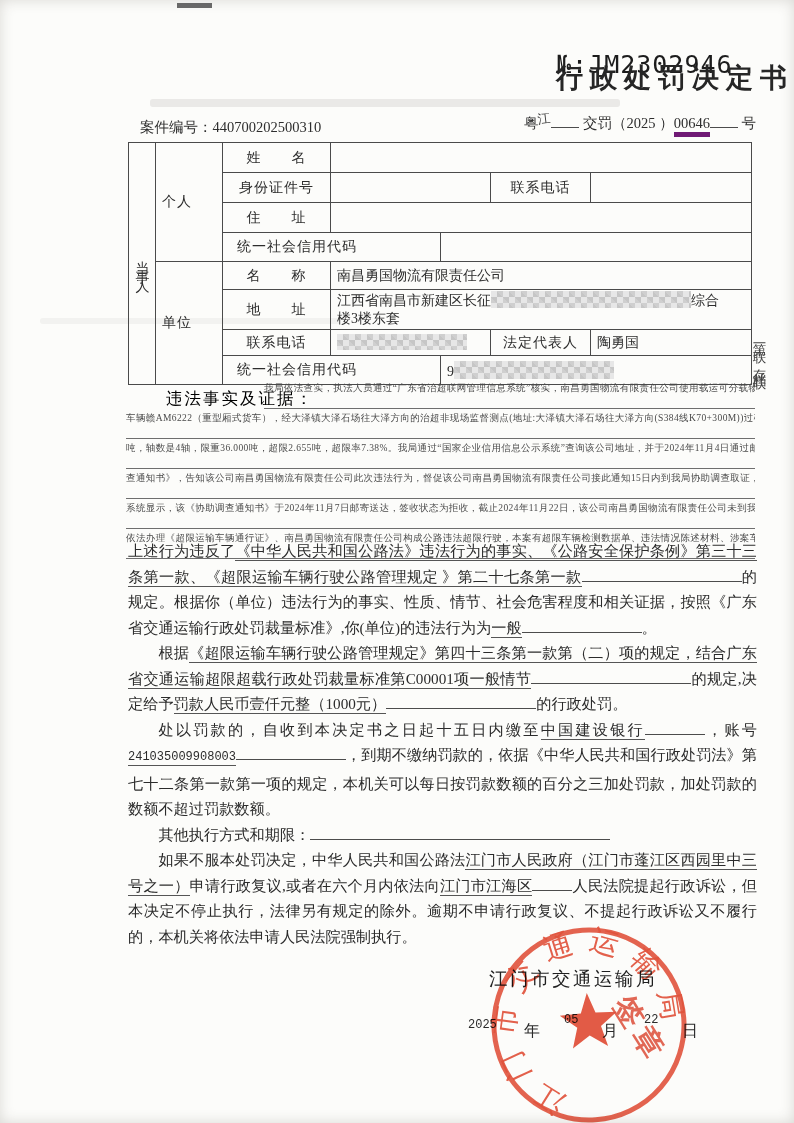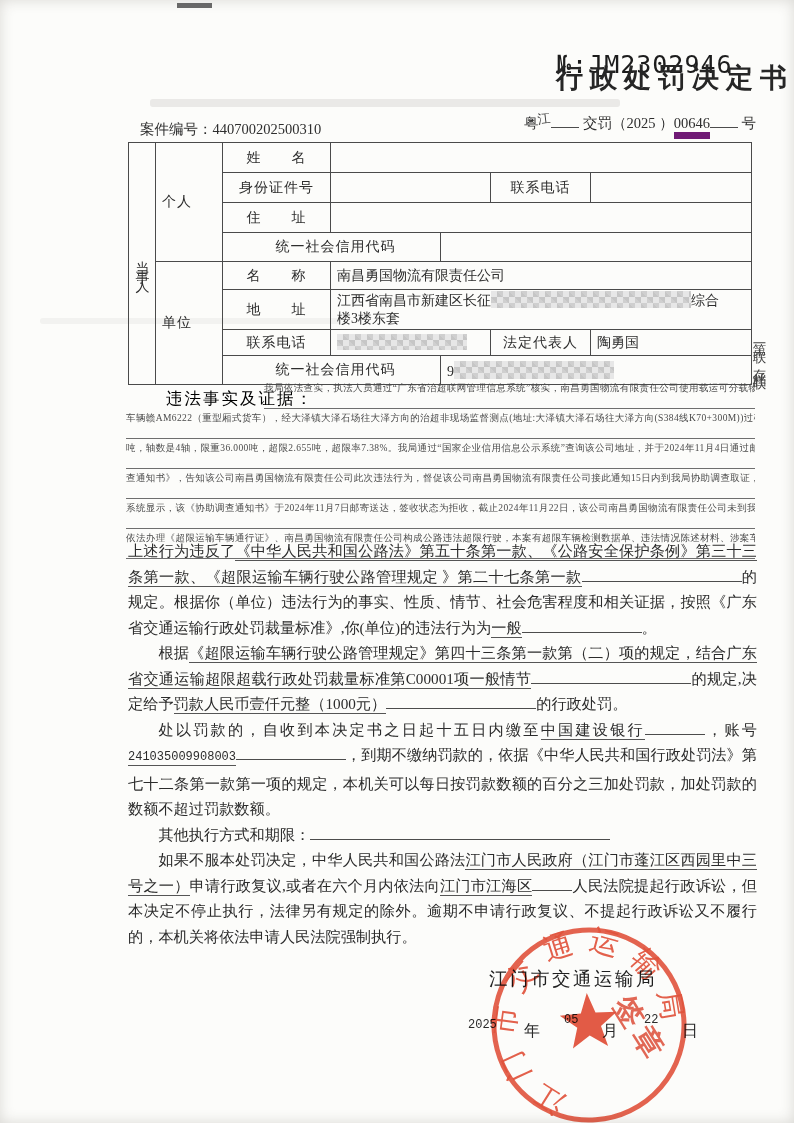--- a/index.html
+++ b/index.html
@@ -12,34 +12,34 @@
 
   
   .serial{position:absolute;left:556px;top:50px;font-family:"DejaVu Sans Mono",monospace;
           font-size:25px;font-weight:normal;letter-spacing:1px;color:#1c1c1c;}
   .title{position:absolute;left:0;top:60px;width:100%;text-align:right;font-size:27px;
          font-weight:700;letter-spacing:7px;color:#262626;}
   .case-line{position:absolute;left:140px;top:112px;width:616px;display:flex;
              justify-content:space-between;font-size:14.5px;align-items:flex-end;}
   .docno span{display:inline-block;}
   .hand{transform:rotate(-7deg) translateY(-5px);font-size:13px;color:#3c3c3c;}
-  .uline{border-bottom:7px solid #701a75;}
+  .uline{border-bottom:5px solid #701a75;}
   .bl{display:inline-block;border-bottom:1px solid #4c4c4c;height:1em;vertical-align:baseline;}
   .b28{width:28px}.b40{width:40px}.b110{width:110px}.b150{width:150px}
   .b160{width:160px}.b300{width:300px}.b120{width:120px}.b60{width:60px}
 
   
   table.party{position:absolute;left:128px;top:142px;border-collapse:collapse;table-layout:fixed;
               width:623px;font-size:14px;color:#2d2d2d;}
   table.party td{border:1px solid #4a4a4a;padding:1px 6px;overflow:hidden;}
   .vert{writing-mode:vertical-lr;text-align:center;letter-spacing:9px;padding:0 !important;
         font-size:14px;}
   .cellcenter{text-align:left;letter-spacing:1px;}
   .lblcell{text-align:center;letter-spacing:1px;}
-  .lblwide{text-align:center;padding-left:14px !important;letter-spacing:1px;}
+  .lblwide{text-align:left;padding-left:14px !important;letter-spacing:1px;}
   .mosaic{display:inline-block;vertical-align:-3px;background-color:#e7e7e7;
     background-image:linear-gradient(45deg,#cfcfcf 25%,transparent 25%,transparent 75%,#cfcfcf 75%),
                      linear-gradient(45deg,#c6c6c6 25%,transparent 25%,transparent 75%,#c6c6c6 75%);
     background-size:12px 12px;background-position:0 0,6px 6px;}
   .m-addr{width:200px;height:17px}.m-phone{width:130px;height:16px}.m-credit{width:160px;height:18px}
 
   
   .copy-label{position:absolute;left:750px;top:333px;writing-mode:vertical-rl;
               font-size:13.5px;letter-spacing:3px;color:#3f3f3f;}
 
@@ -153,21 +153,21 @@
     <div class="fline first">我局依法查实，执法人员通过“广东省治超联网管理信息系统”核实，南昌勇国物流有限责任公司使用载运可分载物品的</div>
     <div class="fline">车辆赣AM6222（重型厢式货车），经大泽镇大泽石场往大泽方向的治超非现场监督测点(地址:大泽镇大泽石场往大泽方向(S384线K70+300M))过磅检测，该车车货总重38.655</div>
     <div class="fline">吨，轴数是4轴，限重36.000吨，超限2.655吨，超限率7.38%。我局通过“国家企业信用信息公示系统”查询该公司地址，并于2024年11月4日通过邮政系统发出《协助调</div>
     <div class="fline">查通知书》，告知该公司南昌勇国物流有限责任公司此次违法行为，督促该公司南昌勇国物流有限责任公司接此通知15日内到我局协助调查取证，通过中国邮政速递物流</div>
     <div class="fline">系统显示，该《协助调查通知书》于2024年11月7日邮寄送达，签收状态为拒收，截止2024年11月22日，该公司南昌勇国物流有限责任公司未到我局协助调查取证，该车未</div>
     <div class="fline">依法办理《超限运输车辆通行证》、南昌勇国物流有限责任公司构成公路违法超限行驶，本案有超限车辆检测数据单、违法情况陈述材料、涉案车辆行驶证复印件等证据</div>
   </div>
 
   <div class="bodytext">
     <p>
-      <span>上述行为违反了</span><span class="u">《中华人民共和国公路法》第五十条第一款、《公路安全保护条例》</span><span class="u">第三十三条第一款、《超限运输车辆行驶公路管理规定 》第二十七条第一款</span><span class="bl b160"></span><span>的规定。根据你（单位）违法行为的事实、性质、情节、社会危害程度和相关证据，按照《广东省交通运输行政处罚裁量标准》,你(单位)的违法行为为</span><span class="u">一般</span><span class="bl b120"></span><span>。</span>
+      <span>上述行为违反了</span><span class="u">《中华人民共和国公路法》违法行为的事实、《公路安全保护条例》</span><span class="u">第三十三条第一款、《超限运输车辆行驶公路管理规定 》第二十七条第一款</span><span class="bl b160"></span><span>的规定。根据你（单位）违法行为的事实、性质、情节、社会危害程度和相关证据，按照《广东省交通运输行政处罚裁量标准》,你(单位)的违法行为为</span><span class="u">一般</span><span class="bl b120"></span><span>。</span>
     </p>
     <p class="indent">
       <span>根据</span><span class="u">《超限运输车辆行驶公路管理规定》第四十三条第一款第（二）项的规定，</span><span class="u">结合广东省交通运输超限超载行政处罚裁量标准第C00001项一般情节</span><span class="bl b160"></span><span>的规定,决定给予</span><span class="u">罚款人民币壹仟元整（1000元）</span><span class="bl b150"></span><span>的行政处罚。</span>
     </p>
     <p class="indent">
       <span>处以罚款的，自收到本决定书之日起十五日内缴至</span><span class="u">中国建设银行</span><span class="bl b60"></span><span>，账号</span><span class="u dnum">241035009908003</span><span class="bl b110"></span><span>，到期不缴纳罚款的，依据《中华人民共和国行政处罚法》第七十二条第一款第一项的规定，本机关可以每日按罚款数额的百分之三加处罚款，加处罚款的数额不超过罚款数额。</span>
     </p>
     <p class="indent">
       <span>其他执行方式和期限：</span><span class="bl b300"></span>
     </p>

